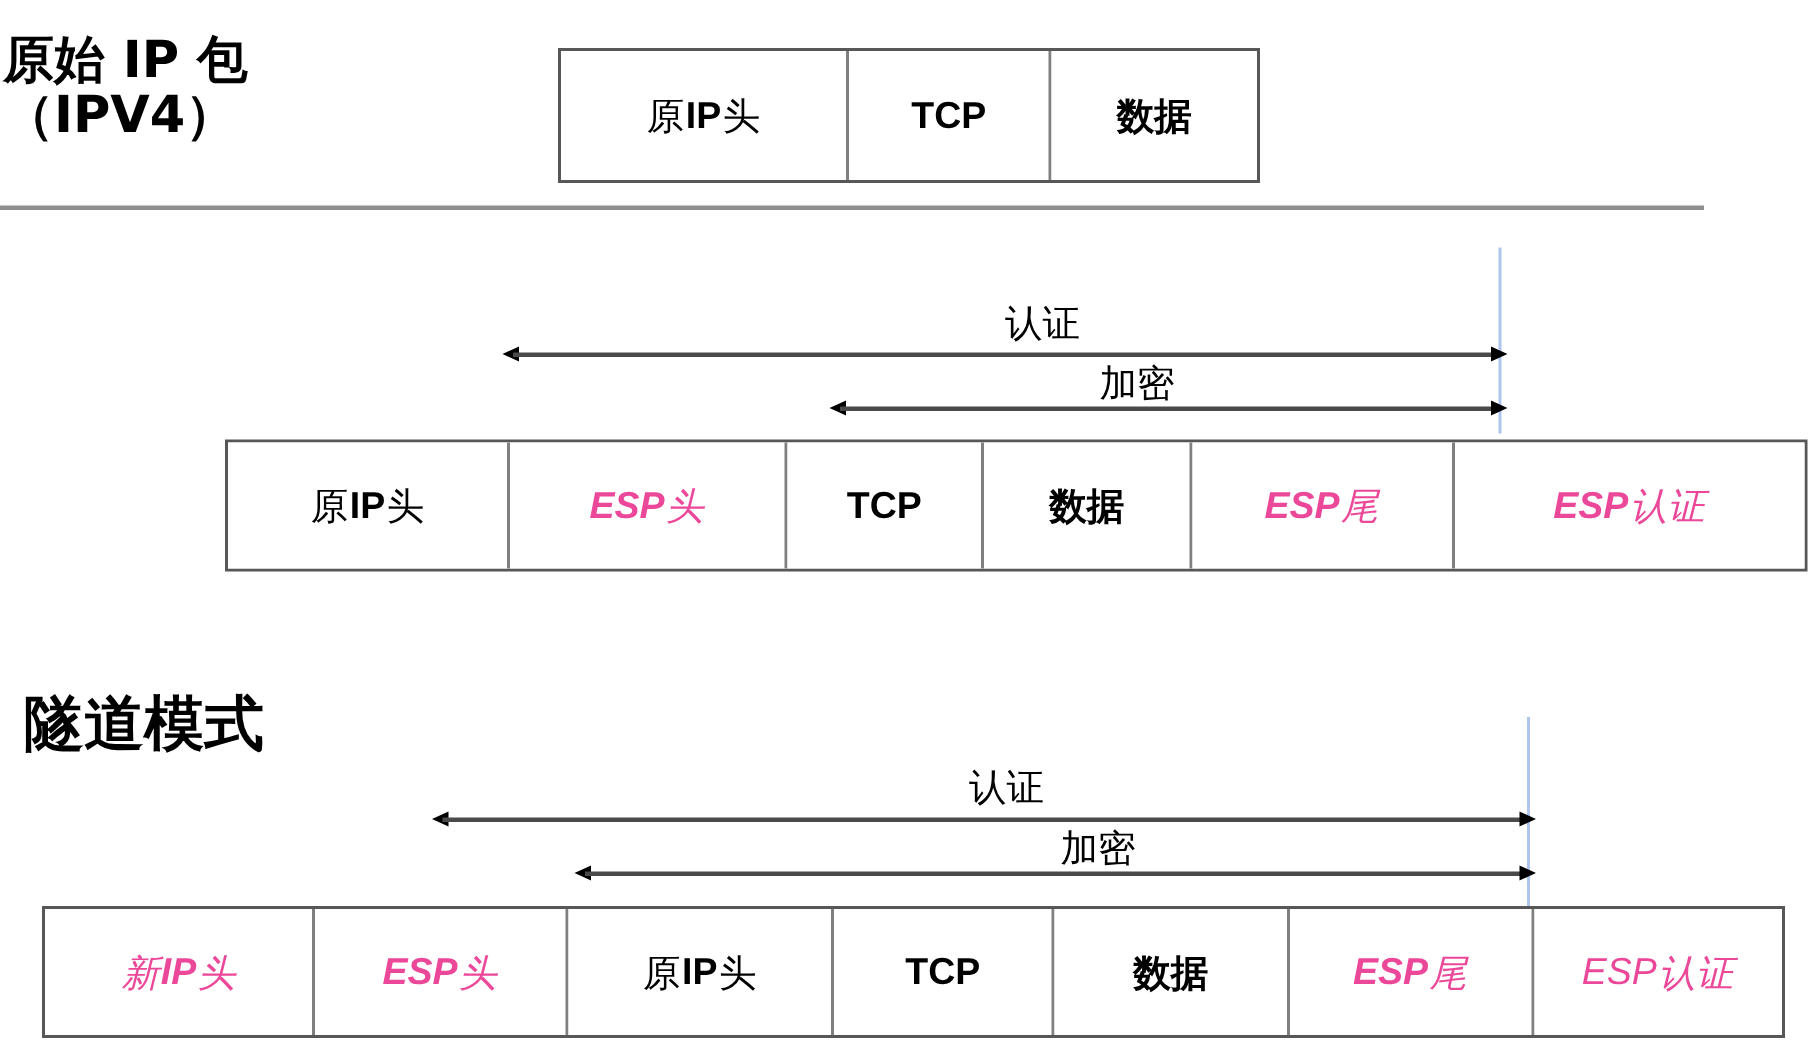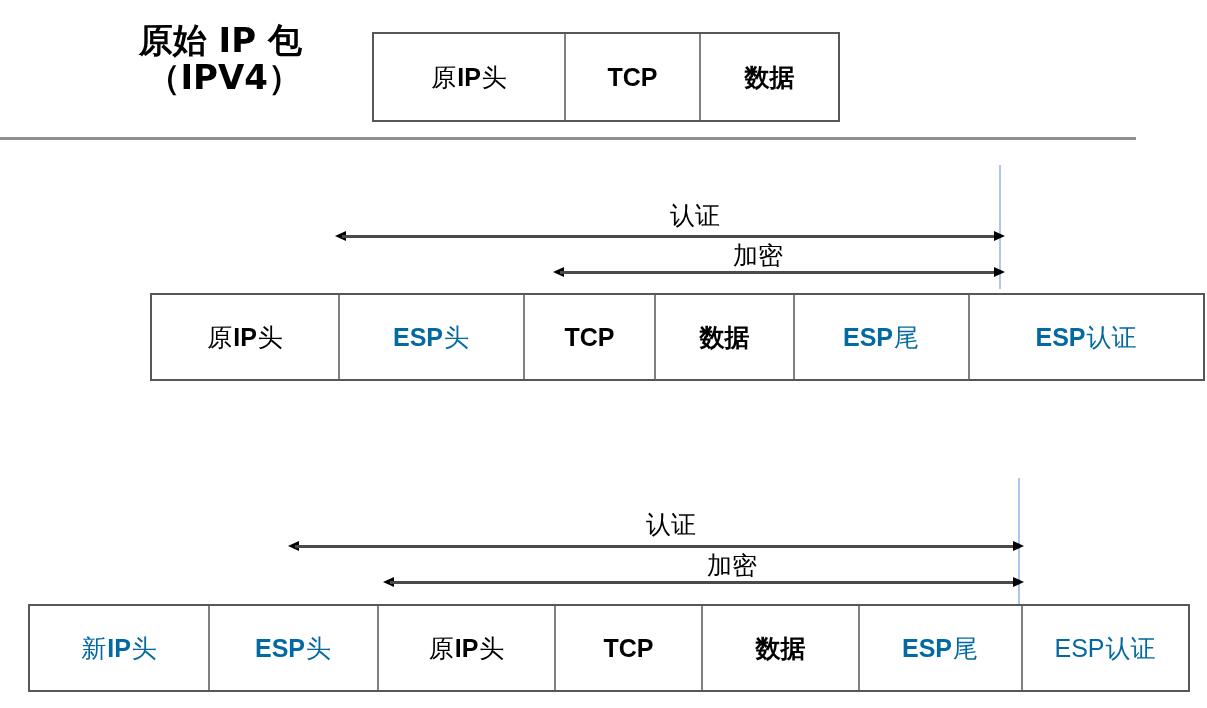--- a/index.html
+++ b/index.html
@@ -31,21 +31,20 @@
     white-space: nowrap;
     line-height: 1.08;
     letter-spacing: 0px;
   }
   #orig-label {
     left: 2px;
     top: 22px;
     font-size: 34px;
     width: 300px;
     white-space: normal;
-    text-align: right;
   }
   #transport-label {
     left: 16px;
     top: 160px;
     font-size: 40px;
   }
   #tunnel-label {
     left: 16px;
     top: 462px;
     font-size: 40px;
@@ -83,21 +82,21 @@
 
   .cell .lat {
     font-family: "Liberation Sans", "DejaVu Sans", sans-serif;
     font-weight: 700;
   }
   .cell .cjk {
     font-family: "DejaVu Sans", "Liberation Sans", sans-serif;
     font-weight: 400;
     padding: 0 1px;
   }
-  .cell.red { color: #0369a1; }
+  .cell.red { color: #ec4899; font-style: italic; }
   .cell.red-thin .lat { font-weight: 400; }
   .cell.black { color: #000000; }
 
   
   #row-original {
     left: 372px;
     top: 32px;
     width: 468px;
     height: 90px;
   }
@@ -238,20 +237,21 @@
     <div class="cell red" style="width:175px">
       <span class="lat">ESP</span>
         <span class="cjk">尾</span>
     </div>
     <div class="cell red" style="width:233px">
       <span class="lat">ESP</span>
         <span class="cjk">认证</span>
     </div>
   </div>
 
+  <div class="heading" id="tunnel-label">隧道模式</div>
 
   <div class="guide" id="guide-tunnel"></div>
 
   <div class="arrow" id="arrow-auth-tunnel">
     <span class="head left"></span>
     <span class="shaft"></span>
     <span class="head right"></span>
   </div>
   <div class="arrow-label" id="label-auth-tunnel">认证</div>
 

